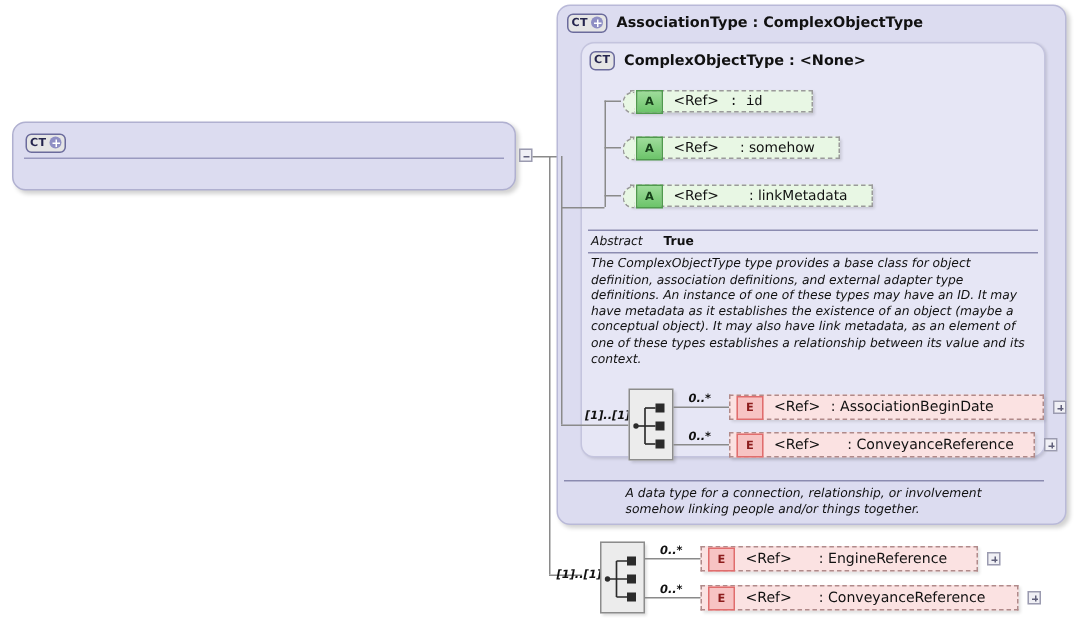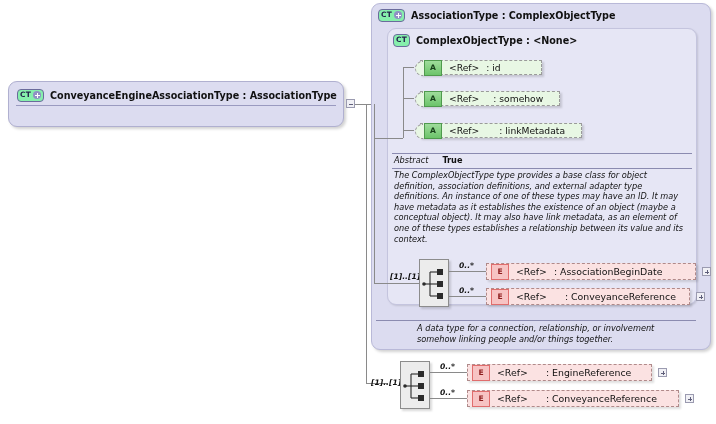--- a/index.html
+++ b/index.html
@@ -43,21 +43,21 @@
   .root-doc{
     position:absolute;left:9px;right:8px;top:26px;
     font-style:italic;font-size:8.2px;color:#1b1b1b;
     line-height:11px;
   }
 
   
   .badge{
     display:inline-flex;align-items:center;justify-content:flex-start;
     height:11px;border:1px solid #6b6b9c;border-radius:4px;
-    background:#86efac;color:#25254d;
+    background:#e5e5e5;color:#25254d;
     font-size:7.4px;font-weight:bold;letter-spacing:.3px;
     padding:0 2px;line-height:1;
   }
   .badge .plusdot{
     display:inline-block;width:8px;height:8px;margin-left:2px;
     border-radius:50%;background:#8f8fc4;position:relative;
   }
   .badge .plusdot:before,.badge .plusdot:after{
     content:"";position:absolute;background:#fff;
   }
@@ -148,21 +148,20 @@
 <body>
 
 <div class="canvas">
 
   <div class="root-box" style="left:8px;top:81px;width:336px;height:46px;">
     <div class="root-title">
       <span class="badge">
         <span>CT</span>
           <span class="plusdot"></span>
       </span>
-      <span class="title-txt">ConveyanceEngineAssociationType : AssociationType</span>
     </div>
     <div class="root-sep"></div>
   </div>
 
   <div class="expander minus" style="left:346px;top:99px;"></div>
 
   <div class="ln lnh" style="left:355px;top:104px;width:12px;"></div>
   <div class="ln lnv" style="left:366px;top:104px;height:279px;"></div>
 
   <div class="ln lnh" style="left:366px;top:104px;width:8px;"></div>
@@ -193,21 +192,21 @@
   <div class="ln lnh" style="left:403px;top:98px;width:11px;"></div>
   <div class="ln lnh" style="left:403px;top:130px;width:11px;"></div>
 
   <div class="ln lnh" style="left:374px;top:138px;width:29px;"></div>
   <div class="ln lnv" style="left:374px;top:104px;height:34px;"></div>
 
   <div class="attr-node" style="left:420px;top:60px;width:122px;height:15px;">
     <div class="attr-tab"></div>
     <span class="attr-badge">A</span>
     <span class="attr-label">&lt;Ref&gt;</span>
-    <span class="attr-label" style="">: id</span>
+    <span class="attr-label" style="font-family:Liberation Mono, monospace;">: id</span>
   </div>
 
   <div class="attr-node" style="left:420px;top:91px;width:140px;height:15px;">
     <div class="attr-tab"></div>
     <span class="attr-badge">A</span>
     <span class="attr-label">&lt;Ref&gt;</span>
     <span class="attr-label" style="margin-left:14px;">: somehow</span>
   </div>
 
   <div class="attr-node" style="left:420px;top:123px;width:162px;height:15px;">

